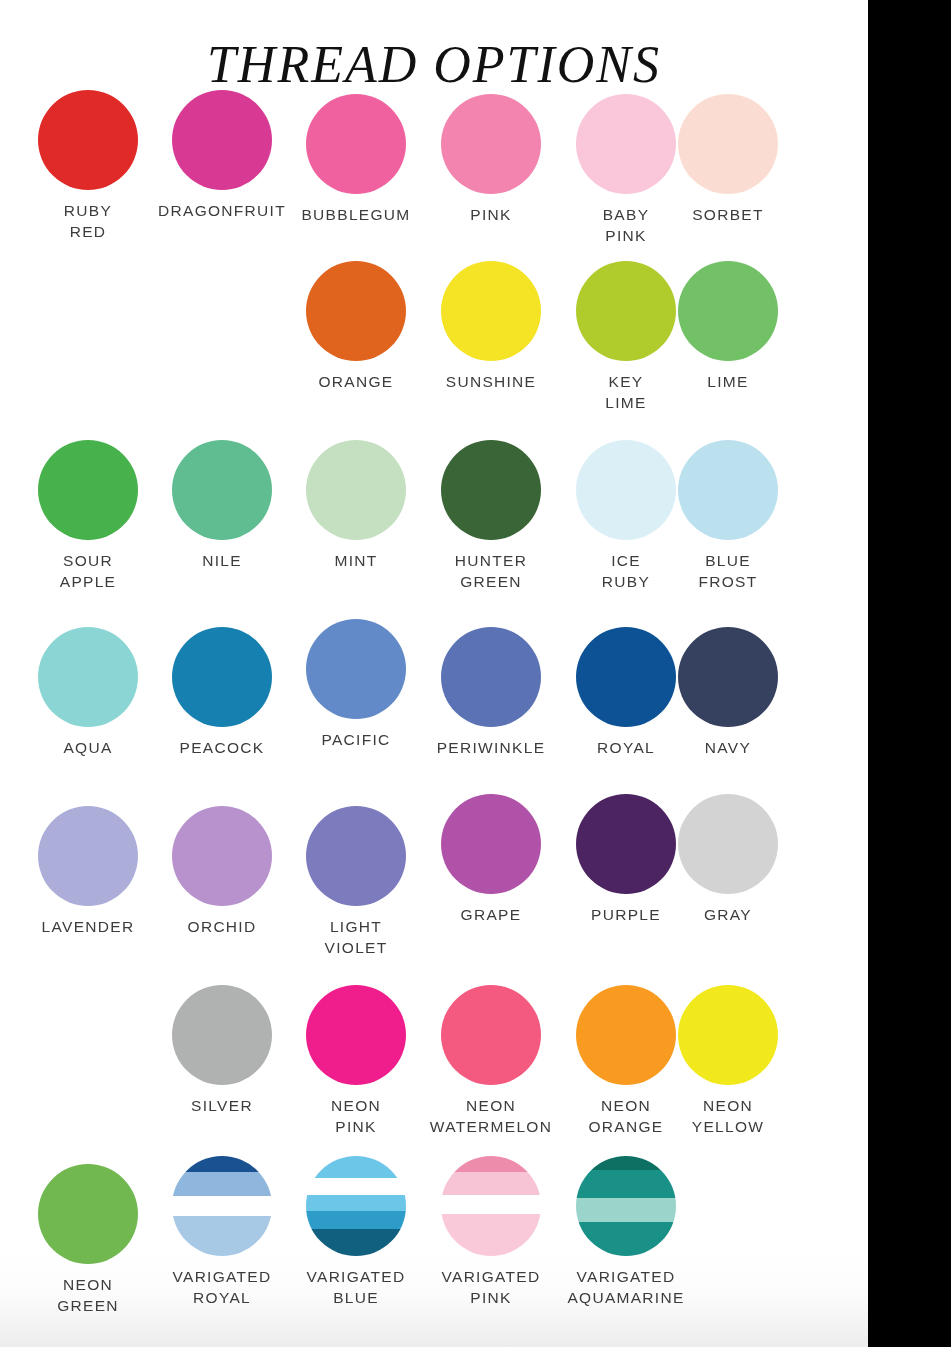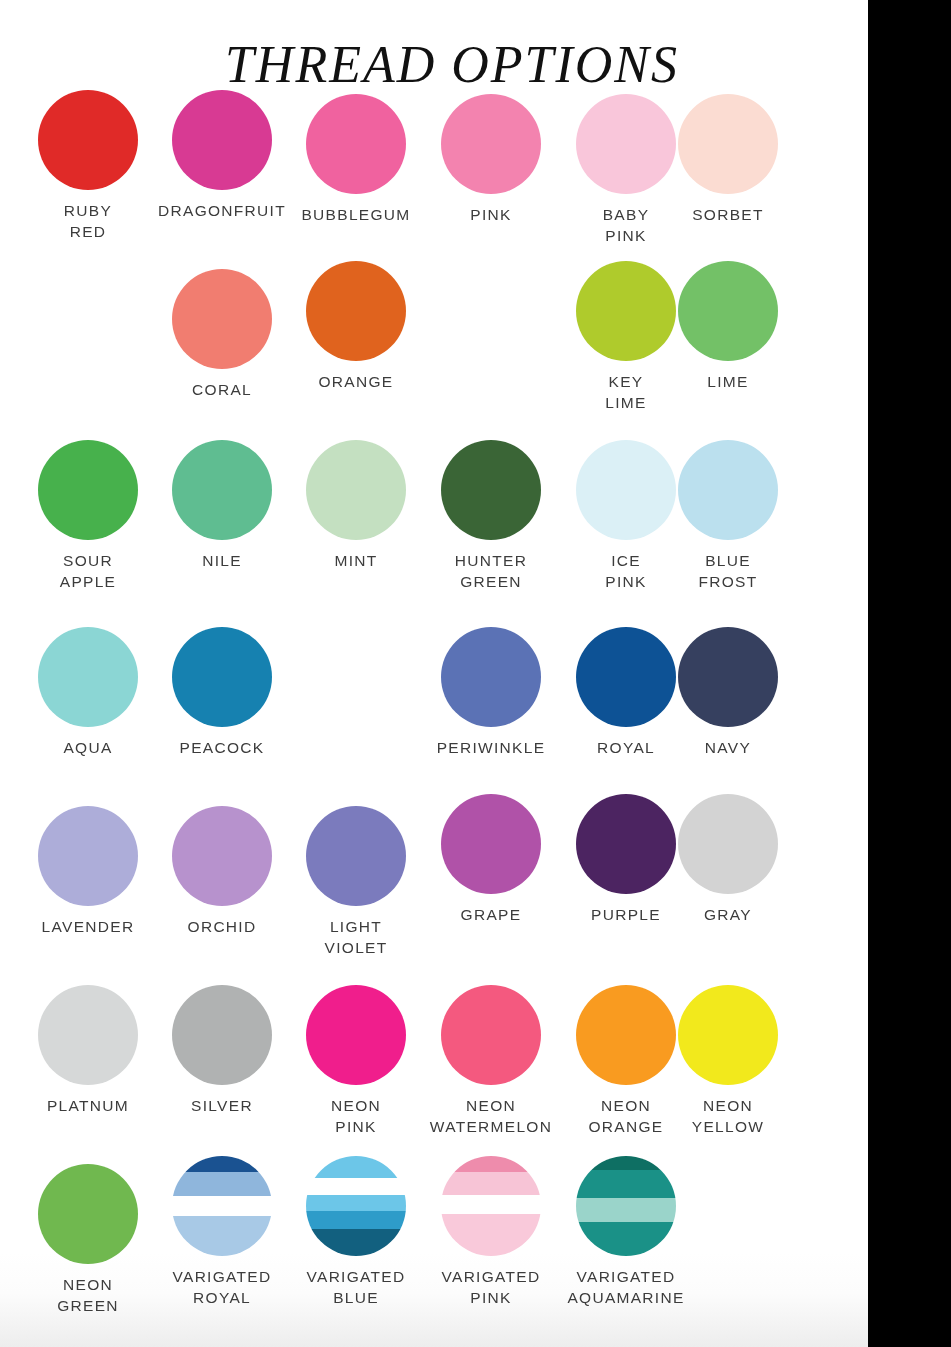--- a/index.html
+++ b/index.html
@@ -50,21 +50,20 @@
     width: 868px;
     text-align: center;
     font-family: "Liberation Serif", "DejaVu Serif", serif;
     font-style: italic;
     font-weight: 400;
     font-size: 52px;
     letter-spacing: 2px;
     color: #111111;
     line-height: 56px;
     white-space: nowrap;
-    padding-left: 18px;
   }
 
   
   .rows {
     position: absolute;
     left: 0;
     top: 86px;
     width: 868px;
   }
 
@@ -155,27 +154,27 @@
             <div class="swatch" style="background: rgb(249, 198, 218);"></div>
             <div class="label">BABY
 PINK</div>
           </div>
           <div class="cell c5 nudge-dn2">
             <div class="swatch" style="background: rgb(251, 220, 210);"></div>
             <div class="label">SORBET</div>
           </div>
         </div>
         <div class="row">
-          <div class="cell c1 nudge-dn">
-            <div class="swatch" style="background: rgb(241, 125, 112);"></div>
-            <div class="label">CORAL</div>
-          </div>
           <div class="cell c2 nudge-up">
             <div class="swatch" style="background: rgb(224, 99, 30);"></div>
             <div class="label">ORANGE</div>
+          </div>
+          <div class="cell c3 nudge-up">
+            <div class="swatch" style="background: rgb(245, 227, 38);"></div>
+            <div class="label">SUNSHINE</div>
           </div>
           <div class="cell c4 nudge-up">
             <div class="swatch" style="background: rgb(175, 203, 44);"></div>
             <div class="label">KEY
 LIME</div>
           </div>
           <div class="cell c5 nudge-up">
             <div class="swatch" style="background: rgb(115, 193, 103);"></div>
             <div class="label">LIME</div>
           </div>
@@ -195,37 +194,41 @@
             <div class="label">MINT</div>
           </div>
           <div class="cell c3 nudge-up">
             <div class="swatch" style="background: rgb(58, 101, 54);"></div>
             <div class="label">HUNTER
 GREEN</div>
           </div>
           <div class="cell c4 nudge-up">
             <div class="swatch" style="background: rgb(219, 240, 246);"></div>
             <div class="label">ICE
-PINK</div>
+RUBY</div>
           </div>
           <div class="cell c5 nudge-up">
             <div class="swatch" style="background: rgb(187, 224, 238);"></div>
             <div class="label">BLUE
 FROST</div>
           </div>
         </div>
         <div class="row">
           <div class="cell c0 nudge-dn">
             <div class="swatch" style="background: rgb(139, 214, 212);"></div>
             <div class="label">AQUA</div>
           </div>
           <div class="cell c1 nudge-dn">
             <div class="swatch" style="background: rgb(22, 129, 176);"></div>
             <div class="label">PEACOCK</div>
           </div>
+          <div class="cell c2 nudge-up">
+            <div class="swatch" style="background: rgb(98, 137, 200);"></div>
+            <div class="label">PACIFIC</div>
+          </div>
           <div class="cell c3 nudge-dn">
             <div class="swatch" style="background: rgb(91, 114, 181);"></div>
             <div class="label">PERIWINKLE</div>
           </div>
           <div class="cell c4 nudge-dn">
             <div class="swatch" style="background: rgb(13, 82, 149);"></div>
             <div class="label">ROYAL</div>
           </div>
           <div class="cell c5 nudge-dn">
             <div class="swatch" style="background: rgb(54, 64, 95);"></div>
@@ -253,24 +256,20 @@
           <div class="cell c3 nudge-up2">
             <div class="swatch" style="background: rgb(176, 82, 168);"></div>
             <div class="label">GRAPE</div>
           </div>
           <div class="cell c5 nudge-up2">
             <div class="swatch" style="background: rgb(211, 211, 211);"></div>
             <div class="label">GRAY</div>
           </div>
         </div>
         <div class="row">
-          <div class="cell c0 nudge-dn">
-            <div class="swatch" style="background: rgb(214, 216, 216);"></div>
-            <div class="label">PLATNUM</div>
-          </div>
           <div class="cell c1 nudge-dn">
             <div class="swatch" style="background: rgb(176, 178, 178);"></div>
             <div class="label">SILVER</div>
           </div>
           <div class="cell c2 nudge-dn">
             <div class="swatch" style="background: rgb(240, 30, 140);"></div>
             <div class="label">NEON
 PINK</div>
           </div>
           <div class="cell c3 nudge-dn">

